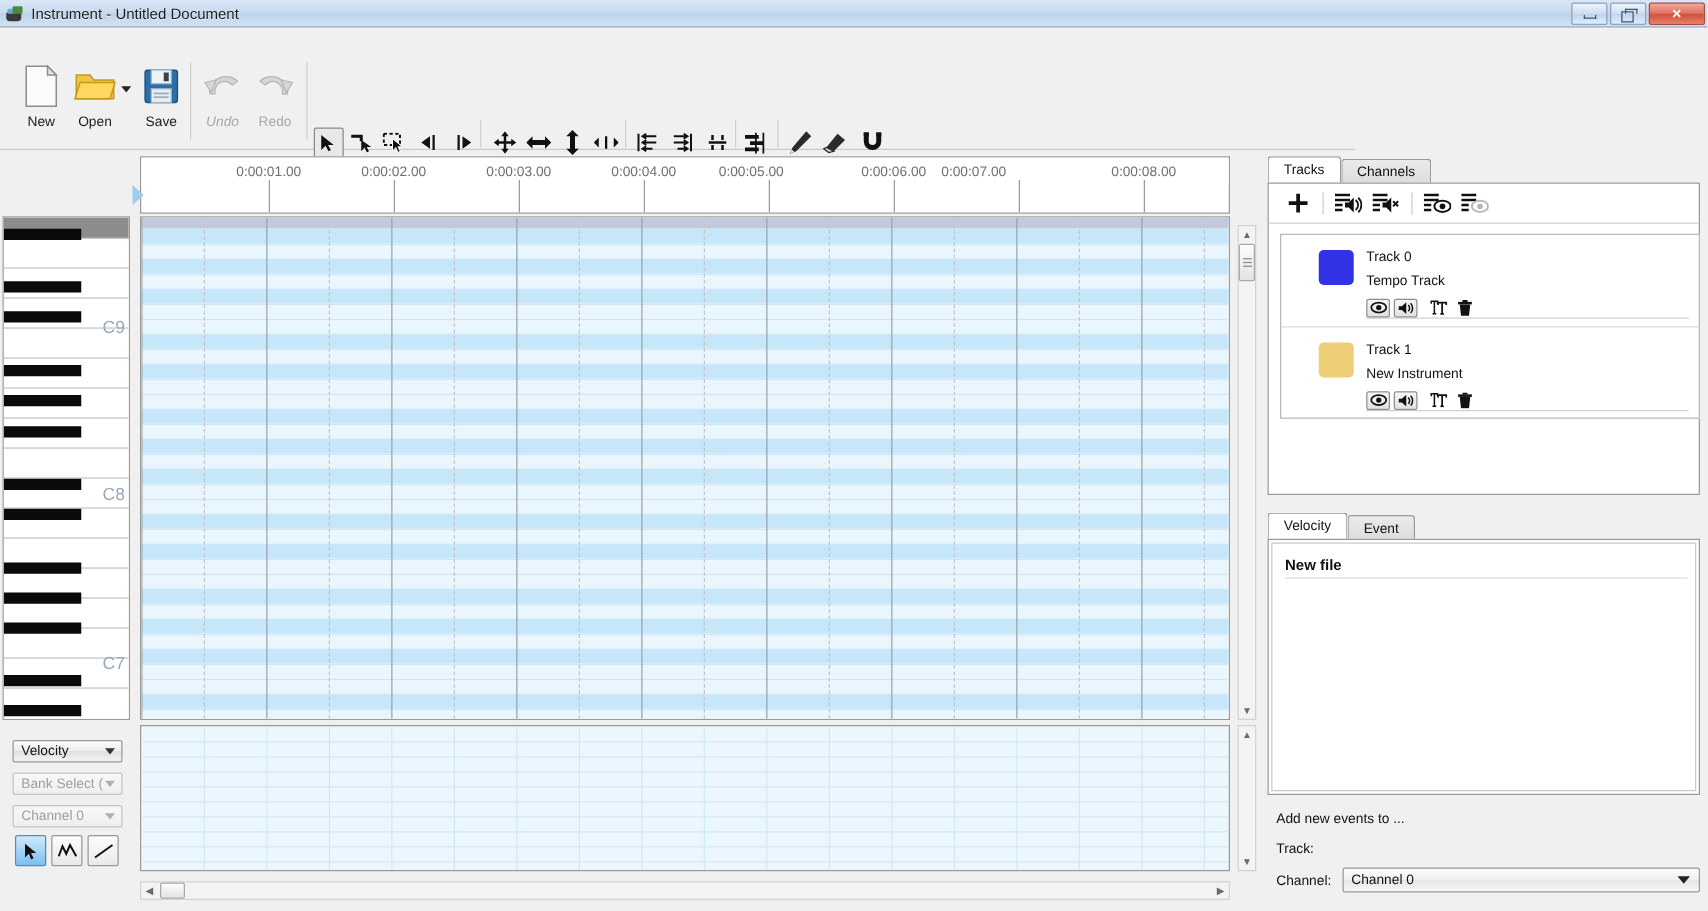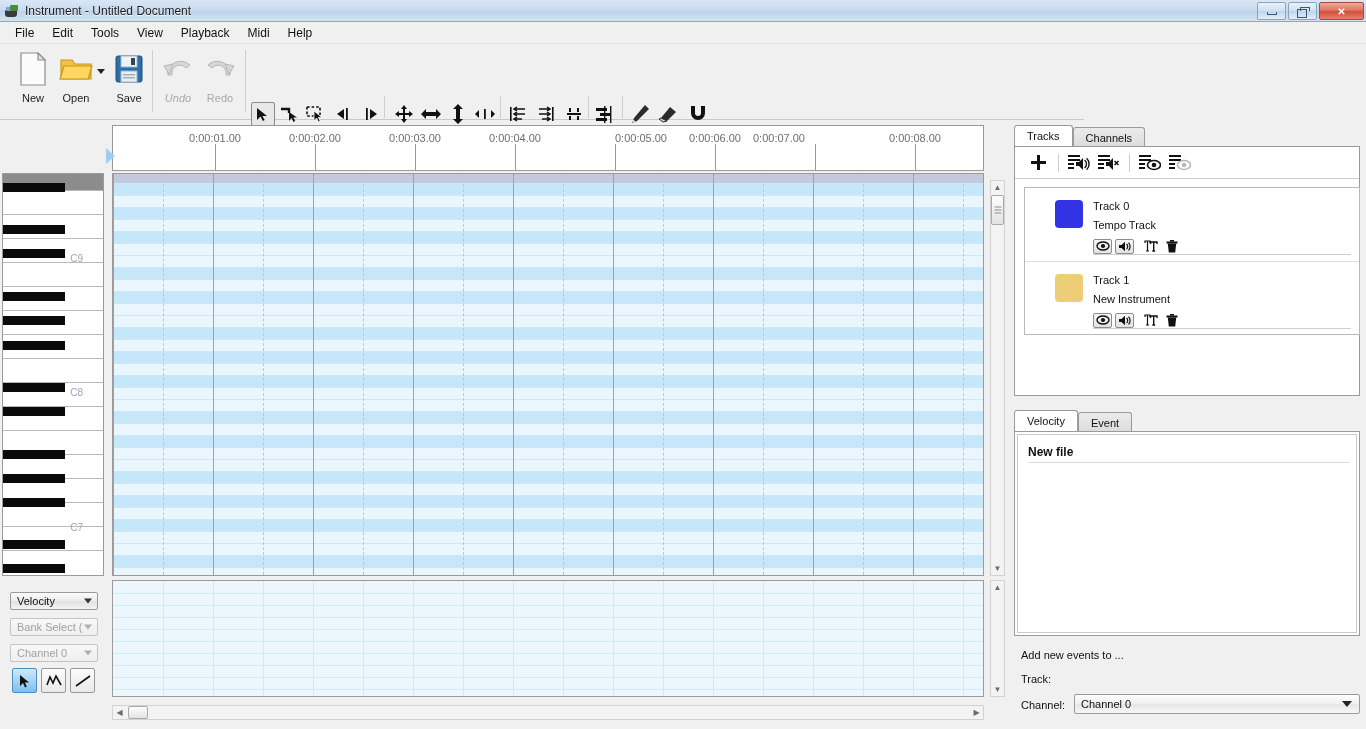--- a/index.html
+++ b/index.html
@@ -79,21 +79,21 @@
   .tb-small svg { display:block; }
 
   
   .piano {
     position:absolute; left:2px; top:173px; width:102px; height:403px;
     background:#fff; border:1px solid #9a9a9a; overflow:hidden;
   }
   .wkey { position:absolute; left:0; width:100%; border-bottom:1px solid #b9b9b9; background:#fff; }
   .wkey.hl { background:#8c8c8c; }
   .bkey { position:absolute; left:0; width:62%; background:#0a0a0a; }
-  .keylabel { position:absolute; right:20px; font-size:10px; color:#9aa8bb; }
+  .keylabel { position:absolute; right:3px; font-size:14px; color:#9aa8bb; }
 
   
   .timeline {
     position:absolute; left:112px; top:125px; width:872px; height:46px;
     background:#fff; border:1px solid #9a9a9a; overflow:hidden;
   }
   .tl-top { position:absolute; left:0; top:0; width:100%; height:26px; background:#fff; }
   .tl-time { position:absolute; top:6px; font-size:11px; color:#6e6e6e; transform:translateX(-50%); white-space:nowrap;}
   .tl-tick { position:absolute; top:18px; width:1px; height:26px; background:#9a9a9a; }
   .tl-bottom { position:absolute; left:0; top:26px; width:100%; height:20px; background:#fff; }
@@ -238,29 +238,20 @@
       </div>
       <div class="win-btn">
         <span class="max-glyph"></span>
       </div>
       <div class="win-btn close">
         <span>✕</span>
       </div>
     </div>
   </div>
 
-  <div class="menubar">
-    <div class="menu-item">File</div>
-    <div class="menu-item">Edit</div>
-    <div class="menu-item">Tools</div>
-    <div class="menu-item">View</div>
-    <div class="menu-item">Playback</div>
-    <div class="menu-item">Midi</div>
-    <div class="menu-item">Help</div>
-  </div>
 
   <div class="toolbar">
 
     <div class="tb-big" style="left:5px;">
       <span class="glyph">
         <svg width="30" height="34" viewBox="0 0 30 34">
           <path d="M3 1 h17 l7 7 v25 h-24 z" fill="#fbfbfb" stroke="#8d8d8d" stroke-width="1.2"></path>
           <path d="M20 1 v7 h7 z" fill="#e4e4e4" stroke="#8d8d8d" stroke-width="1.2"></path>
         </svg>
       </span>
@@ -550,21 +541,21 @@
       </svg>
     </div>
   </div>
 
   <div class="timeline">
     <div class="tl-top">
       <span class="tl-time" style="left:102px;">0:00:01.00</span>
       <span class="tl-time" style="left:202px;">0:00:02.00</span>
       <span class="tl-time" style="left:302px;">0:00:03.00</span>
       <span class="tl-time" style="left:402px;">0:00:04.00</span>
-      <span class="tl-time" style="left:528px;">0:00:05.00</span>
+      <span class="tl-time" style="left:488px;">0:00:05.00</span>
       <span class="tl-time" style="left:602px;">0:00:06.00</span>
       <span class="tl-time" style="left:666px;">0:00:07.00</span>
       <span class="tl-time" style="left:802px;">0:00:08.00</span>
       <span class="tl-tick" style="left:102px;"></span>
       <span class="tl-tick" style="left:202px;"></span>
       <span class="tl-tick" style="left:302px;"></span>
       <span class="tl-tick" style="left:402px;"></span>
       <span class="tl-tick" style="left:502px;"></span>
       <span class="tl-tick" style="left:602px;"></span>
       <span class="tl-tick" style="left:702px;"></span>

